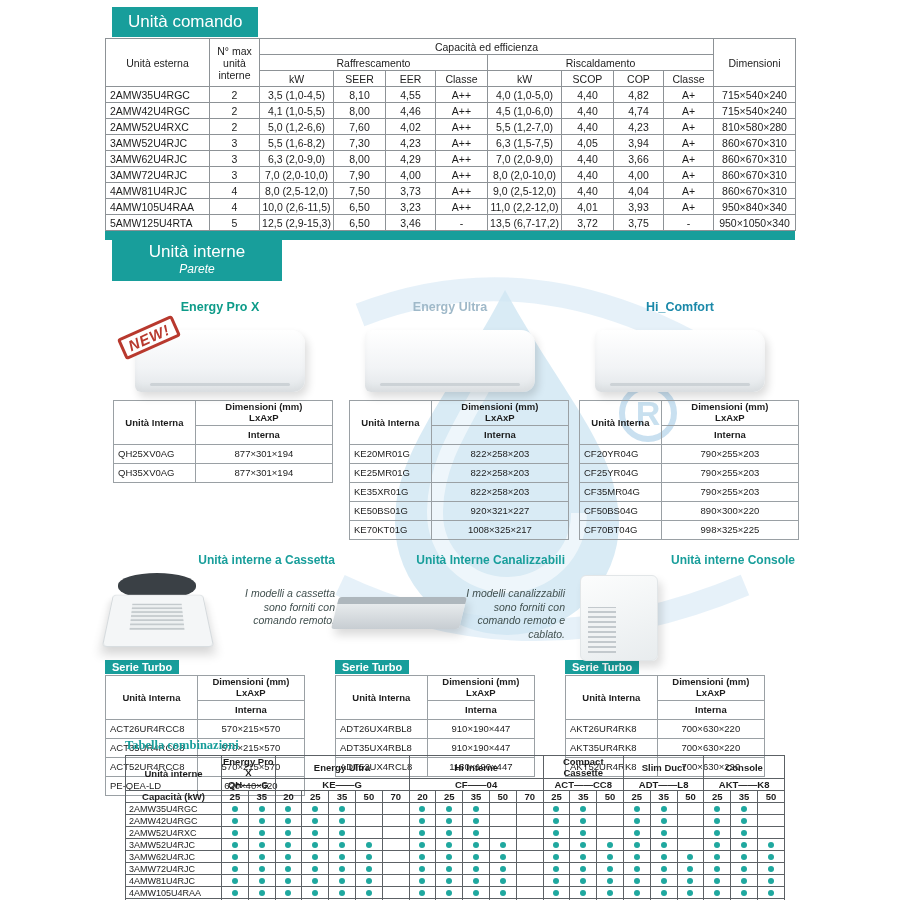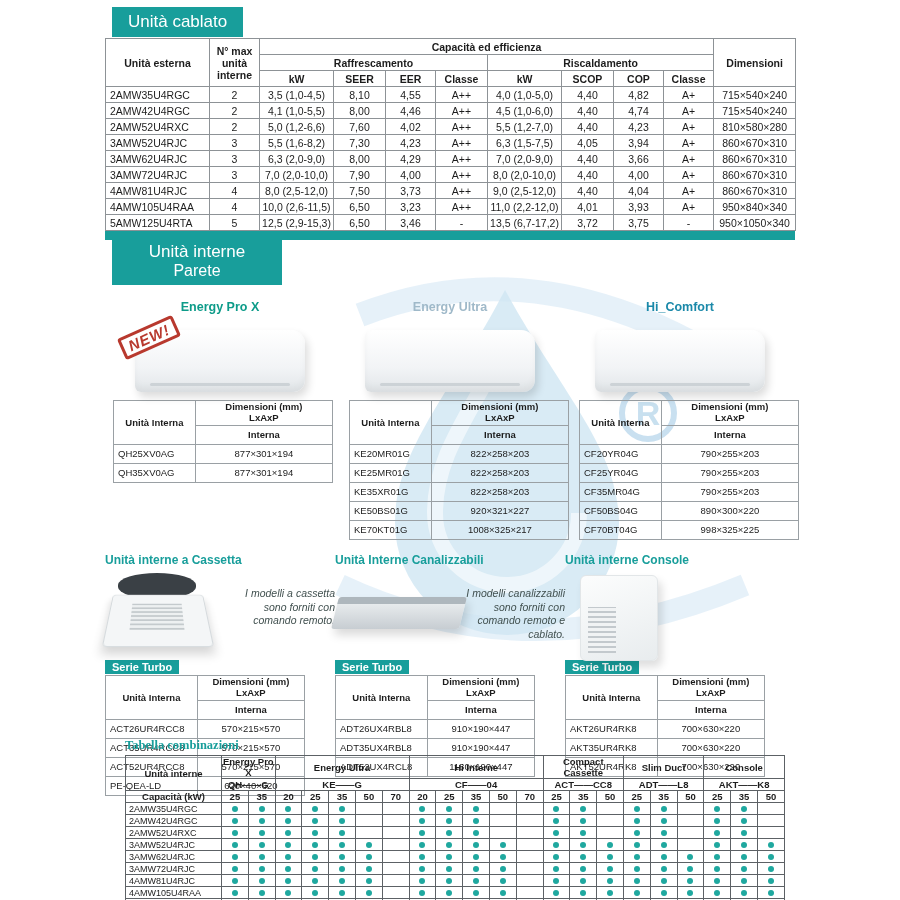--- a/index.html
+++ b/index.html
@@ -7,26 +7,26 @@
   .page{position:relative;width:900px;height:900px;background:#fff;overflow:hidden;
         font-family:"Liberation Sans", sans-serif;color:#1c1c1c;}
   .band{position:absolute;z-index:1;}
 
   
   .watermark{position:absolute;z-index:0;left:330px;top:255px;width:420px;height:430px;pointer-events:none;}
 
   
   .hdr-box{background:var(--teal);color:#fff;display:inline-block;padding:5px 16px;}
   .hdr-box .t1{font-size:17px;}
-  .hdr-box .t2{font-size:16px;text-align:center;}
+  .hdr-box .t2{font-size:12px;font-style:italic;text-align:center;}
 
   
   .spec-table{border-collapse:collapse;table-layout:fixed;width:690px;font-size:10.5px;background:transparent;}
   .spec-table th,.spec-table td{border:1px solid #8d9296;padding:1px 2px;height:13px;text-align:center;overflow:hidden;}
-  .spec-table th{font-weight:bold;}
+  .spec-table th{font-weight:normal;}
   .spec-table td.model{text-align:left;padding-left:4px;}
   .strip{width:690px;height:9px;background:var(--teal);}
 
   
   .flex-row{display:flex;width:690px;}
   .card{width:230px;position:relative;}
   .wall-title{text-align:center;font-weight:bold;font-size:12.5px;margin:4px 0 0 0;}
   .ac-wall{margin:16px auto 8px;width:170px;height:62px;position:relative;border-radius:6px 14px 12px 6px;
            background:linear-gradient(180deg,#ffffff 0%,#f2f4f6 60%,#e2e6e9 100%);
            box-shadow:3px 5px 9px rgba(0,0,0,.14), inset 0 -5px 7px rgba(0,0,0,.04);}
@@ -37,21 +37,21 @@
 
   
   .dim-table{border-collapse:collapse;font-size:9.5px;width:220px;background:transparent;}
   .dim-table th,.dim-table td{border:1px solid #9aa0a4;height:16px;padding:1px 3px;text-align:center;overflow:hidden;}
   .dim-table th{font-weight:bold;margin-left:36px;}
   .dim-table col.c1{width:82px;} .dim-table col.c2{width:138px;}
   .dim-table td.model{text-align:left;padding-left:4px;}
   .two-line span{display:block;line-height:1.15;}
 
   
-  .special-title{font-weight:bold;font-size:12px;color:var(--teal);text-align:left;margin:0 0 2px 0;}
+  .special-title{font-weight:bold;font-size:12px;color:var(--teal);text-align:right;margin:0 0 2px 0;}
   .special-body{display:flex;gap:20px;height:88px;text-align:right;}
   .img-slot{width:108px;position:relative;}
   .desc{font-style:italic;font-size:10.5px;color:#41504f;line-height:1.3;padding-top:18px;width:112px;}
   .serie-bar{background:var(--teal);color:#fff;font-weight:bold;font-size:11px;padding:1px 7px;display:inline-block;}
   .sp-table{width:200px;}
   .sp-table col.c1{width:92px;} .sp-table col.c2{width:108px;}
 
   
   .cassette{width:98px;height:80px;position:relative;margin:4px auto 0;}
   .cassette .lid{position:absolute;top:0;left:10px;width:78px;height:26px;background:#3a4045;border-radius:50%/46%;}
@@ -85,21 +85,21 @@
     <path d="M30 60 Q 210 -10 400 110" fill="none" stroke="#e0eef7" stroke-width="24" opacity="0.8"></path>
     <path d="M10 330 Q 200 420 415 330" fill="none" stroke="#e0eef7" stroke-width="22" opacity="0.8"></path>
     <path d="M175 35 C 120 140, 65 195, 65 268 A 112 112 0 0 0 289 268 C 289 195, 233 140, 175 35 Z" fill="#cfe6f3" opacity="0.8"></path>
     <path d="M175 90 C 140 160, 105 200, 105 258 A 72 72 0 0 0 249 258" fill="none" stroke="#ffffff" stroke-width="16" opacity="0.55"></path>
     <circle cx="318" cy="158" r="26" fill="none" stroke="#c3ddee" stroke-width="6" opacity="0.9"></circle>
     <text x="318" y="170" text-anchor="middle" font-size="34" font-weight="bold" fill="#c3ddee" opacity="0.9">R</text>
   </svg>
 
   <div class="band" style="left:112px;top:7px;">
     <div class="hdr-box">
-      <div class="t1">Unità cablato</div>
+      <div class="t1">Unità comando</div>
     </div>
   </div>
 
   <div class="band" style="left:105px;top:38px;">
     <table class="spec-table">
       <colgroup>
         <col style="width:104px">
           <col style="width:50px">
           <col style="width:74px">
           <col style="width:52px">

